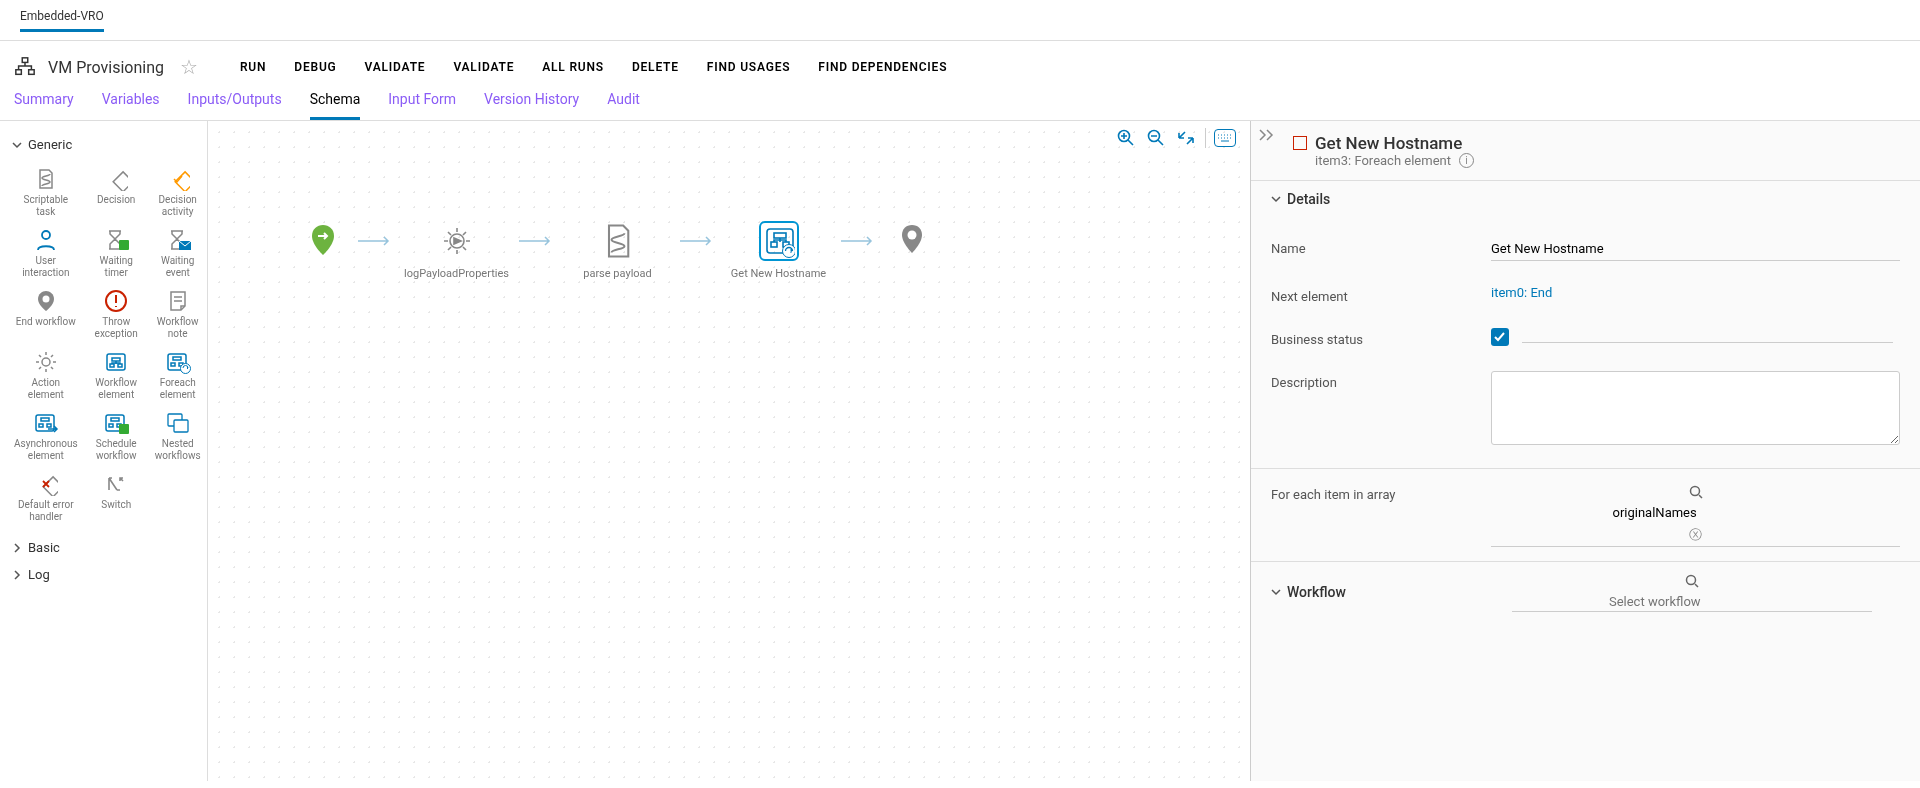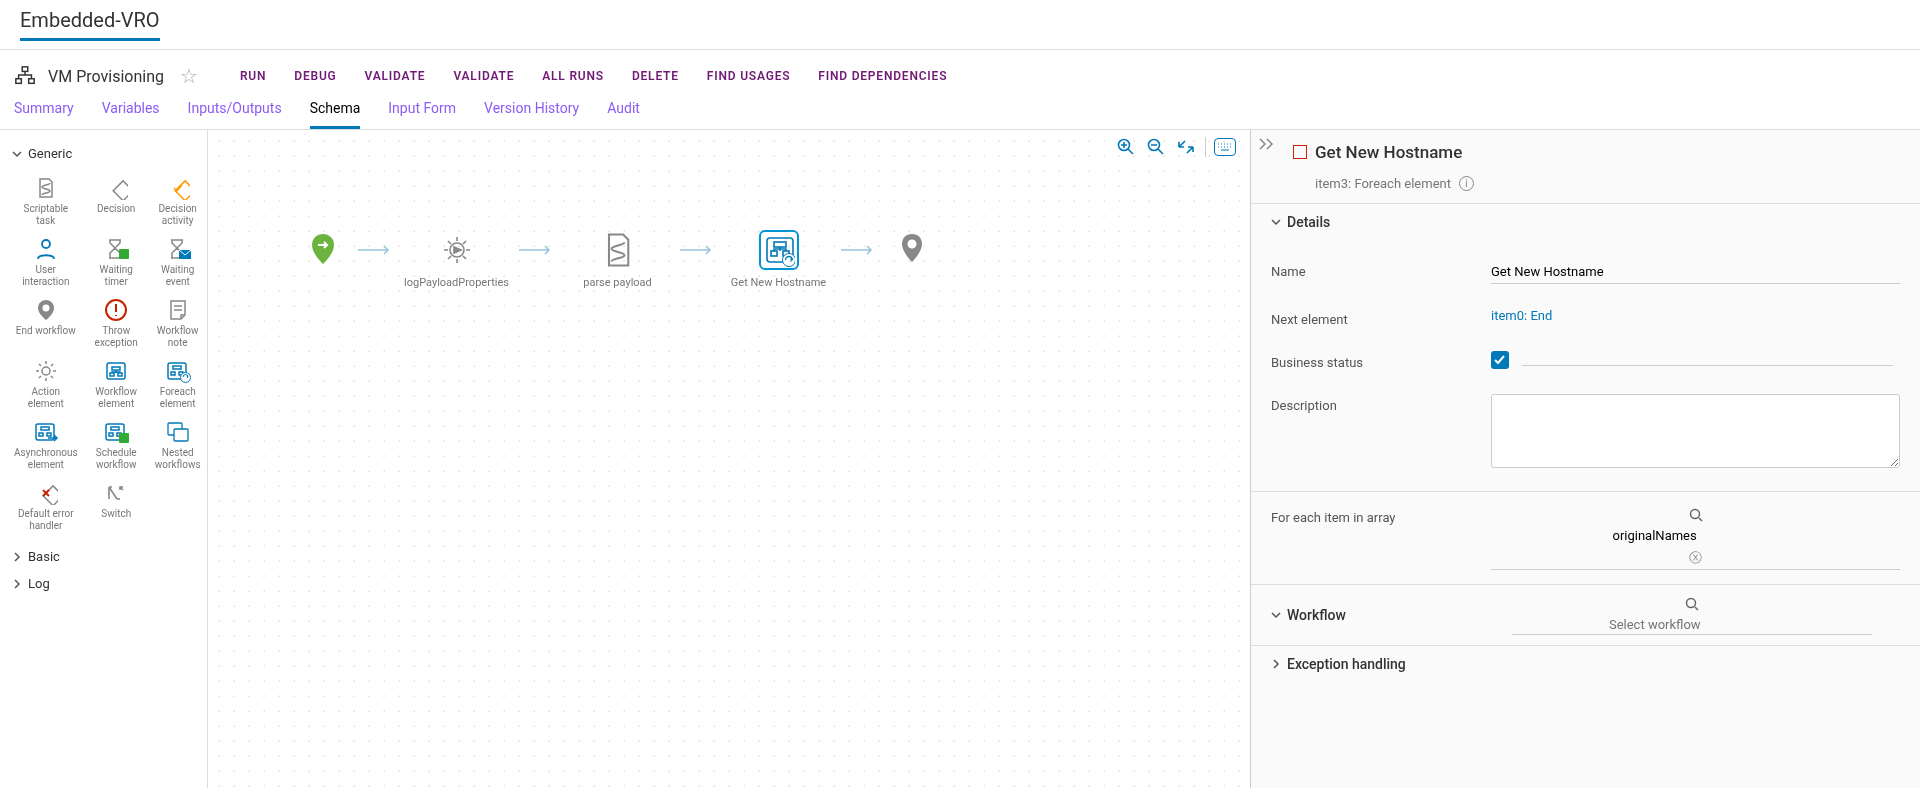--- a/index.html
+++ b/index.html
@@ -1,26 +1,26 @@
 <!DOCTYPE html>
 <html><head>
 <meta charset="utf-8">
 <style>
 * { margin: 0; padding: 0; box-sizing: border-box; font-family: -apple-system, BlinkMacSystemFont, "Segoe UI", Roboto, sans-serif; }
 body { background: #fff; color: #333; font-size: 13px; }
 
 .top-bar { border-bottom: 1px solid #ddd; padding: 8px 20px; }
-.top-tab { display: inline-block; border-bottom: 3px solid #0079b8; padding-bottom: 6px; font-size: 20px; color: #333; }
+.top-tab { display: inline-block; border-bottom: 3px solid #0079b8; padding-bottom: 6px; font-size: 12px; color: #333; }
 
 .header { padding: 14px 20px 0 14px; display: flex; align-items: center; gap: 12px; }
 .wf-icon { width: 22px; height: 22px; }
 .wf-title { font-size: 16px; font-weight: 400; color: #333; }
 .star { color: #aaa; font-size: 20px; margin-left: 4px; cursor: pointer; }
 .action-links { display: flex; gap: 28px; margin-left: 30px; }
-.action-links span { color: #701a75; font-size: 12px; font-weight: 600; letter-spacing: 0.8px; cursor: pointer; }
+.action-links span { color: #000000; font-size: 12px; font-weight: 600; letter-spacing: 0.8px; cursor: pointer; }
 
 .subtabs { display: flex; gap: 28px; padding: 12px 14px 0 14px; border-bottom: 1px solid #ddd; }
 .subtab { padding-bottom: 10px; color: #8b5cf6; cursor: pointer; font-size: 14px; }
 .subtab.active { color: #000; border-bottom: 3px solid #0079b8; }
 
 .main { display: flex; height: calc(100vh - 128px); }
 .palette { width: 208px; border-right: 1px solid #ddd; padding: 10px 12px; overflow-y: auto; }
 .pal-section-h { display: flex; align-items: center; gap: 6px; padding: 6px 0; cursor: pointer; color: #333; font-size: 13px; }
 .pal-section-h svg { width: 10px; height: 10px; }
 .pal-grid { display: grid; grid-template-columns: repeat(3, 1fr); gap: 6px 13px; margin: 6px 0 10px 0; }
@@ -40,21 +40,21 @@
 .node-ic { width: 40px; height: 40px; display: flex; align-items: center; justify-content: center; }
 .node-lbl { font-size: 11px; color: #777; margin-top: 6px; text-align: center; }
 .arrow { margin-top: 14px; width: 36px; color: #0095d3; }
 .selected-node { border: 2px solid #0095d3; border-radius: 6px; padding: 2px; }
 
 .details { width: 670px; border-left: 1px solid #ccc; background: #fafafa; overflow-y: auto; position: relative; }
 .det-collapse { position: absolute; top: 8px; left: 8px; color: #888; cursor: pointer; }
 .det-head { padding: 12px 20px 12px 42px; }
 .det-title { display: flex; align-items: center; gap: 8px; font-size: 17px; font-weight: 500; }
 .det-title-icon { width: 14px; height: 14px; border: 1.5px solid #c92100; }
-.det-sub { color: #777; font-size: 13px; margin-top: 14px; margin-left: 22px; display: flex; align-items: center; gap: 8px; }
+.det-sub { color: #777; font-size: 13px; margin-top: 0; margin-left: 22px; display: flex; align-items: center; gap: 8px; }
 .info-ic { width: 15px; height: 15px; border: 1px solid #888; border-radius: 50%; display: inline-flex; align-items: center; justify-content: center; font-size: 10px; color: #888; }
 
 .sect { border-top: 1px solid #ddd; }
 .sect-h { padding: 10px 20px; display: flex; align-items: center; gap: 6px; cursor: pointer; font-weight: 500; font-size: 14px; }
 .sect-body { padding: 8px 20px; }
 .frow { display: flex; align-items: flex-start; padding: 12px 0; }
 .frow .flbl { width: 220px; color: #555; font-size: 13px; padding-top: 4px; }
 .frow .fval { flex: 1; }
 .ftext-input { width: 100%; border: none; border-bottom: 1px solid #ccc; background: transparent; padding: 4px 0; font-size: 13px; outline: none; }
 .flink { color: #0079b8; cursor: pointer; font-size: 13px; }
@@ -486,23 +486,15 @@
           <svg width="14" height="14" fill="none" stroke="#666" stroke-width="1.5">
               <circle cx="6" cy="6" r="4.5"></circle>
               <path d="M10 10l3 3"></path>
             </svg>
           <input placeholder="Select workflow" style="">
         </div>
       </div>
     </div>
 
 
-    <div class="sect">
-      <div class="sect-h">
-        <svg width="10" height="10">
-            <path d="M3 1L7 5 3 9" fill="none" stroke="#555" stroke-width="1.5"></path>
-          </svg>
-        <span>Exception handling</span>
-      </div>
-    </div>
   </div>
 
 </div>
 
 </body></html>

